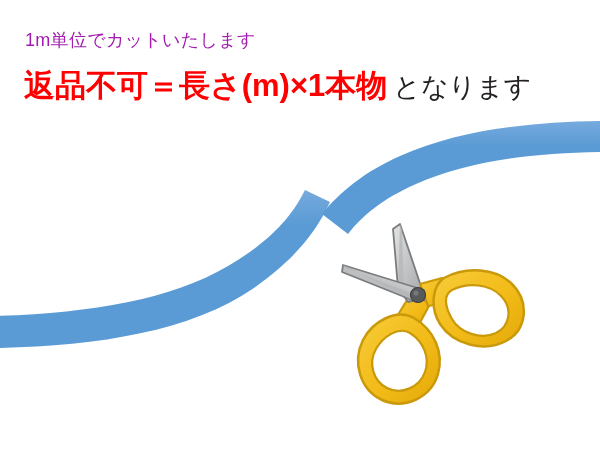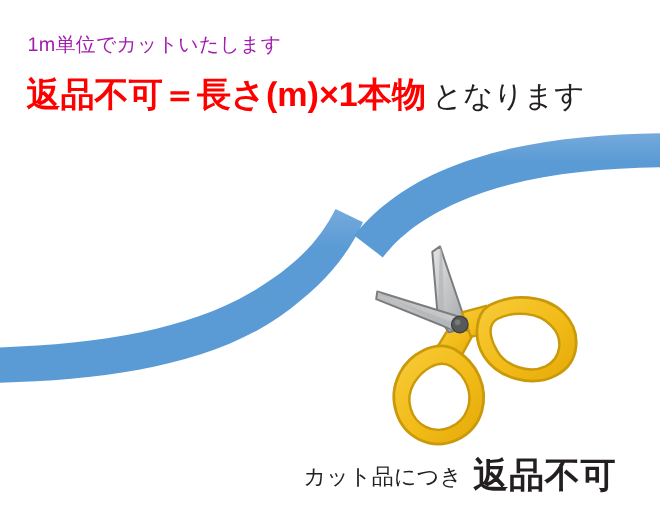--- a/index.html
+++ b/index.html
@@ -172,15 +172,14 @@
     <g>
       <circle cx="418" cy="295" r="7.5" fill="#58595b" stroke="#3f4042" stroke-width="1.2"></circle>
       <circle cx="416" cy="293" r="2.6" fill="#76787a"></circle>
     </g>
   </svg>
 
   <div class="text-line" id="headline-unit">1m単位でカットいたします</div>
 
   <div class="text-line" id="headline-formula"><span class="emph">返品不可＝長さ(m)×1本物</span><span class="tail">となります</span></div>
 
-  <div class="text-line" id="footnote"><span>カット品につき</span><span class="strong">返品不可</span></div>
 
 </div>
 
 </body></html>

